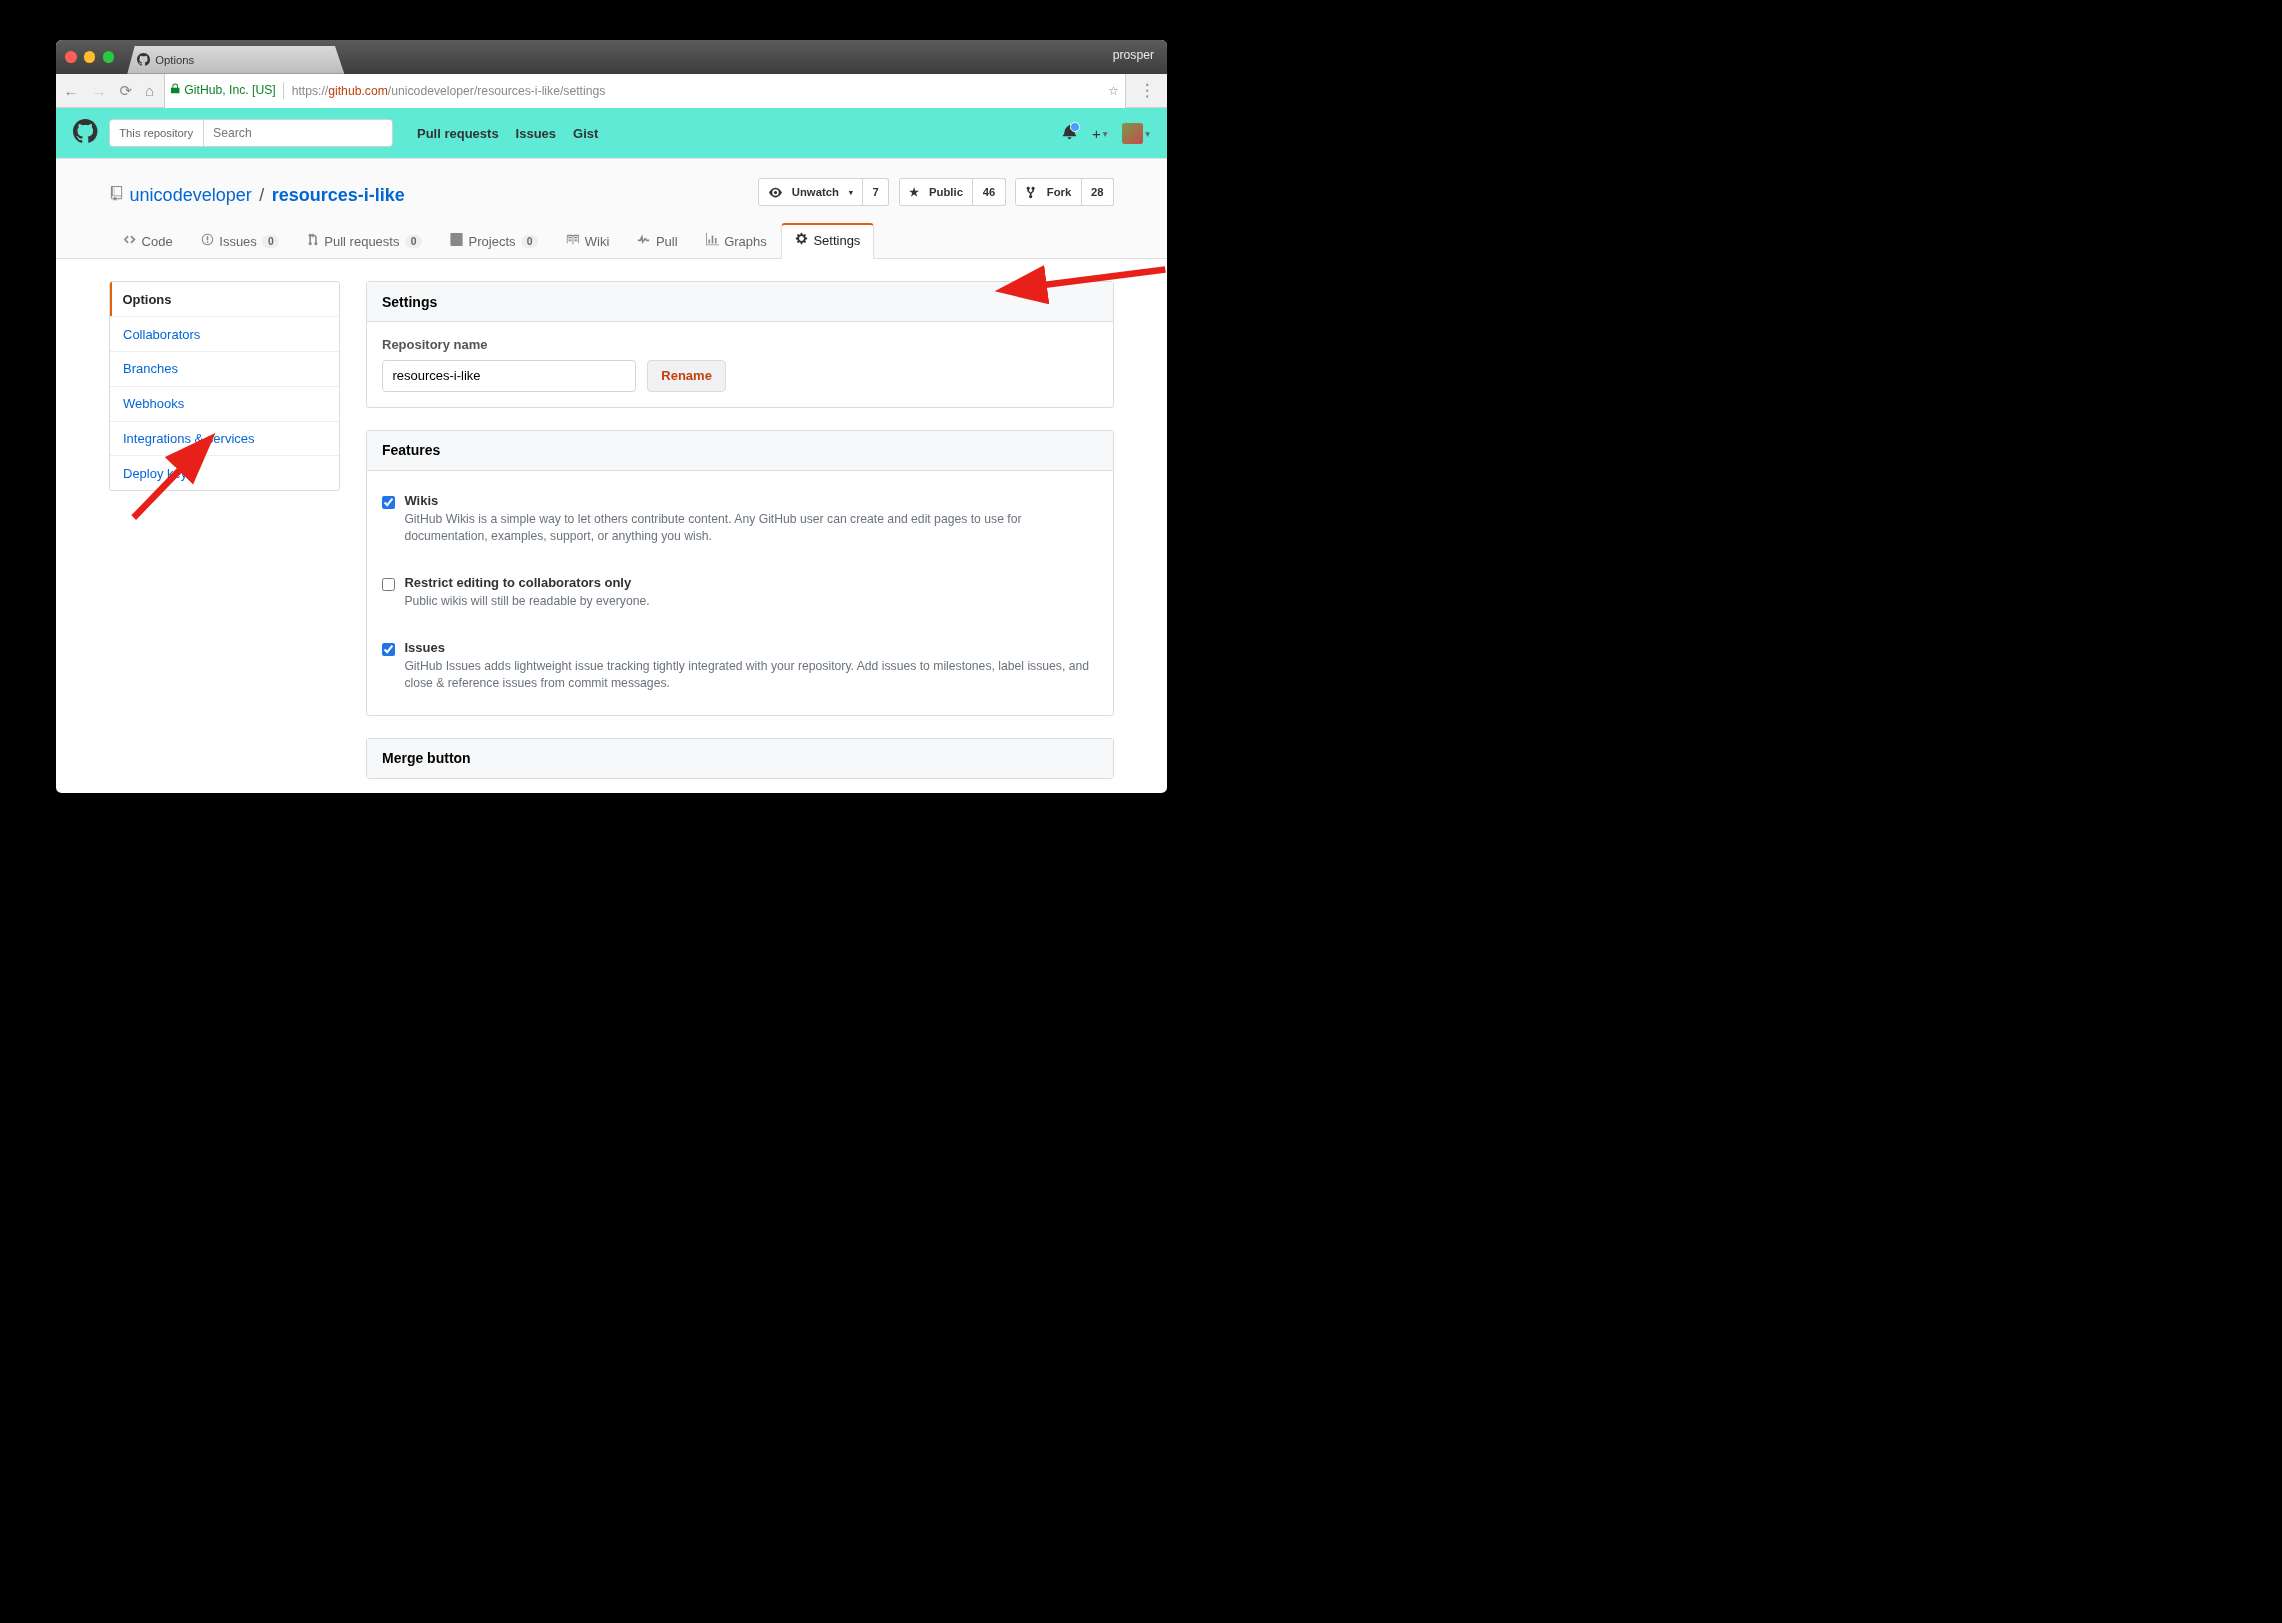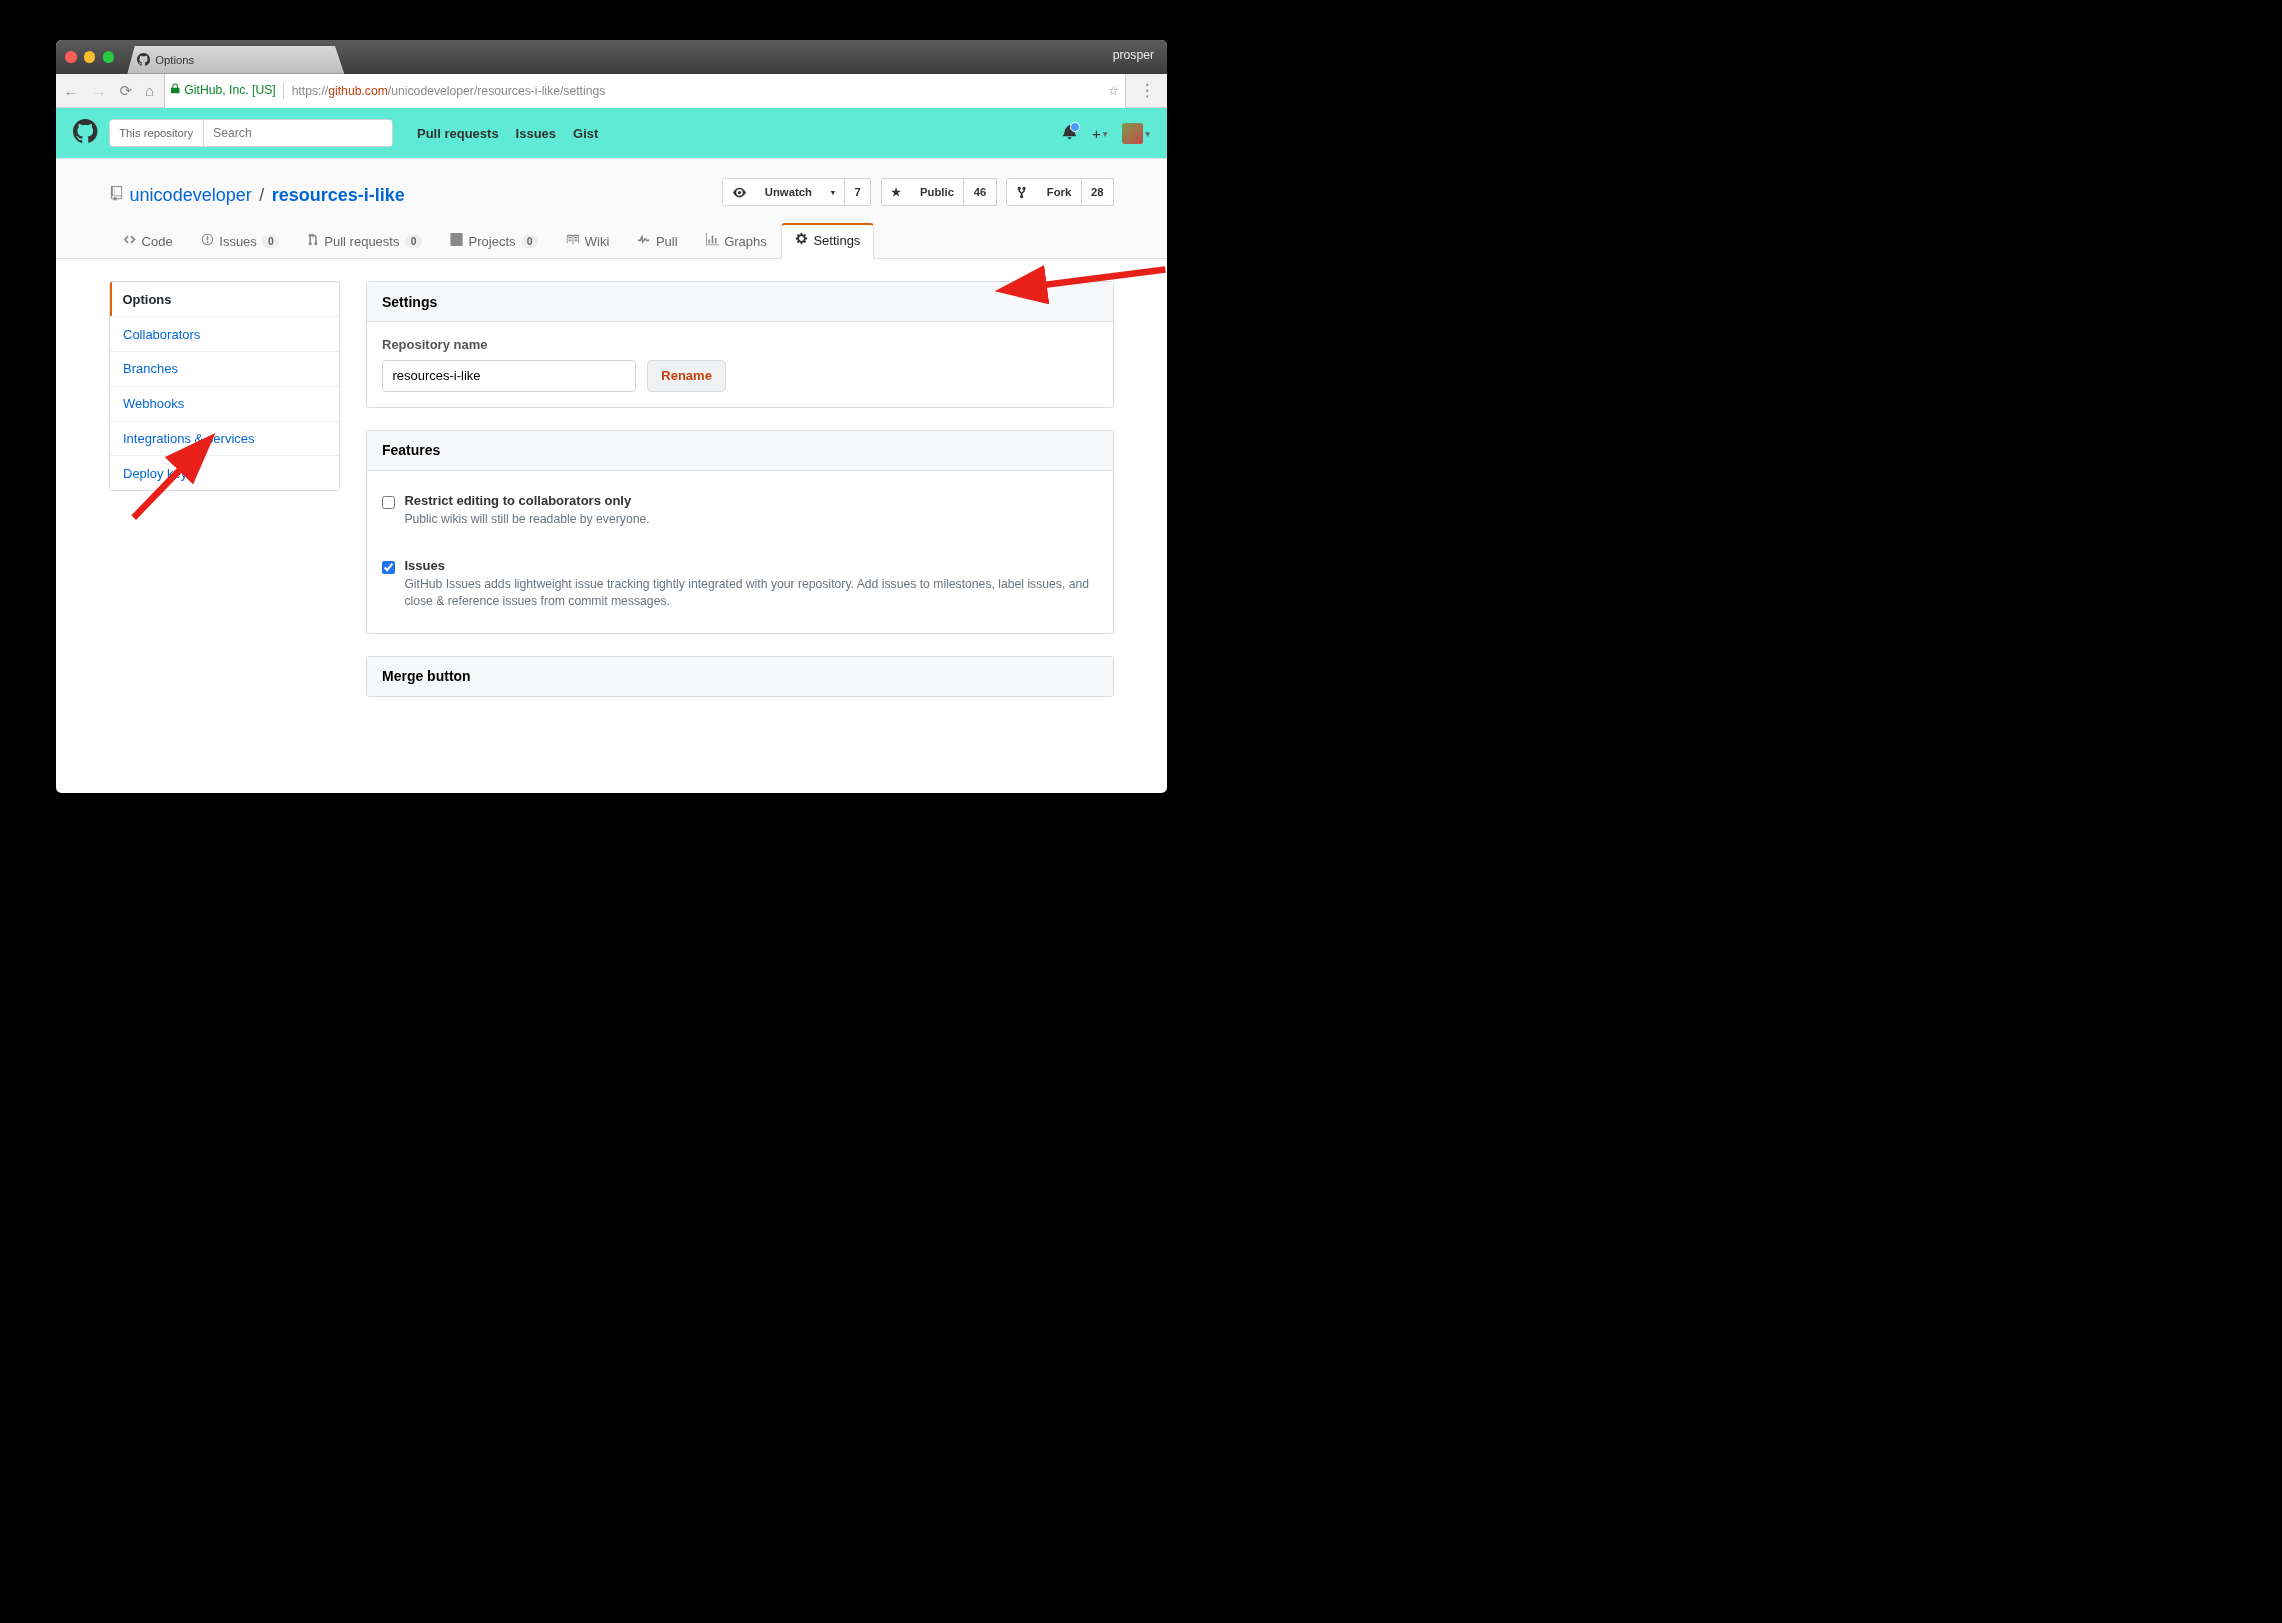--- a/index.html
+++ b/index.html
@@ -100,21 +100,21 @@
     border-bottom:0.9px solid #e0e0e0;
   }
   .repo-title-row { display:flex; align-items:flex-end; }
   .repo-title { font-size:18px; font-weight:400; display:flex;align-items:center;gap:5.6px;}
   .repo-title .repo-icon { color:#888; }
   .repo-title a { color:#0366d6; text-decoration:none;}
   .repo-title .slash { color:#555; margin:0 1.9px;}
   .repo-title .name { font-weight:600;}
   .repo-actions { margin-left:auto; display:flex; gap:9.4px;}
   .btn-group { display:flex; }
-  .btn { background:#fff;border:0.9px solid #d0d3d6;height:28px;padding:0 9.4px;font-size:11.3px;font-weight:600;color:#333;display:flex;align-items:center;gap:19px;}
+  .btn { background:#fff;border:0.9px solid #d0d3d6;height:28px;padding:0 9.4px;font-size:11.3px;font-weight:600;color:#333;display:flex;align-items:center;gap:10px;}
   .btn:first-child { border-radius:2.8px 0 0 2.8px;}
   .btn.count { border-left:none;border-radius:0 2.8px 2.8px 0;font-weight:600;}
   
   .repo-tabs { display:flex; gap:0; margin-top:17px; }
   .repo-tab {
     padding:9.4px 13px; font-size:13px;color:#666;
     display:flex;align-items:center;gap:5.6px;
     border:0.9px solid transparent;
     border-bottom:none;
     margin-bottom:-0.9px;
@@ -361,20 +361,29 @@
           <div class="row-inline">
             <input class="text-input" value="resources-i-like" style="">
             <button class="btn-disabled" disabled="">Rename</button>
           </div>
         </div>
       </div>
 
       <div class="panel">
         <div class="panel-head">Features</div>
         <div class="panel-body">
+          <div class="feature-block">
+            <div class="feature">
+              <input type="checkbox" checked="" style="">
+              <div>
+                <div class="ftitle">Wikis</div>
+                <div class="fdesc">GitHub Wikis is a simple way to let others contribute content. Any GitHub user can create and edit pages to use for documentation, examples, support, or anything you wish.</div>
+              </div>
+            </div>
+          </div>
           <div class="feature-block">
             <div class="feature">
               <input type="checkbox" style="">
               <div>
                 <div class="ftitle">Restrict editing to collaborators only</div>
                 <div class="fdesc">Public wikis will still be readable by everyone.</div>
               </div>
             </div>
           </div>
           <div class="feature-block" style="margin-bottom:0">

